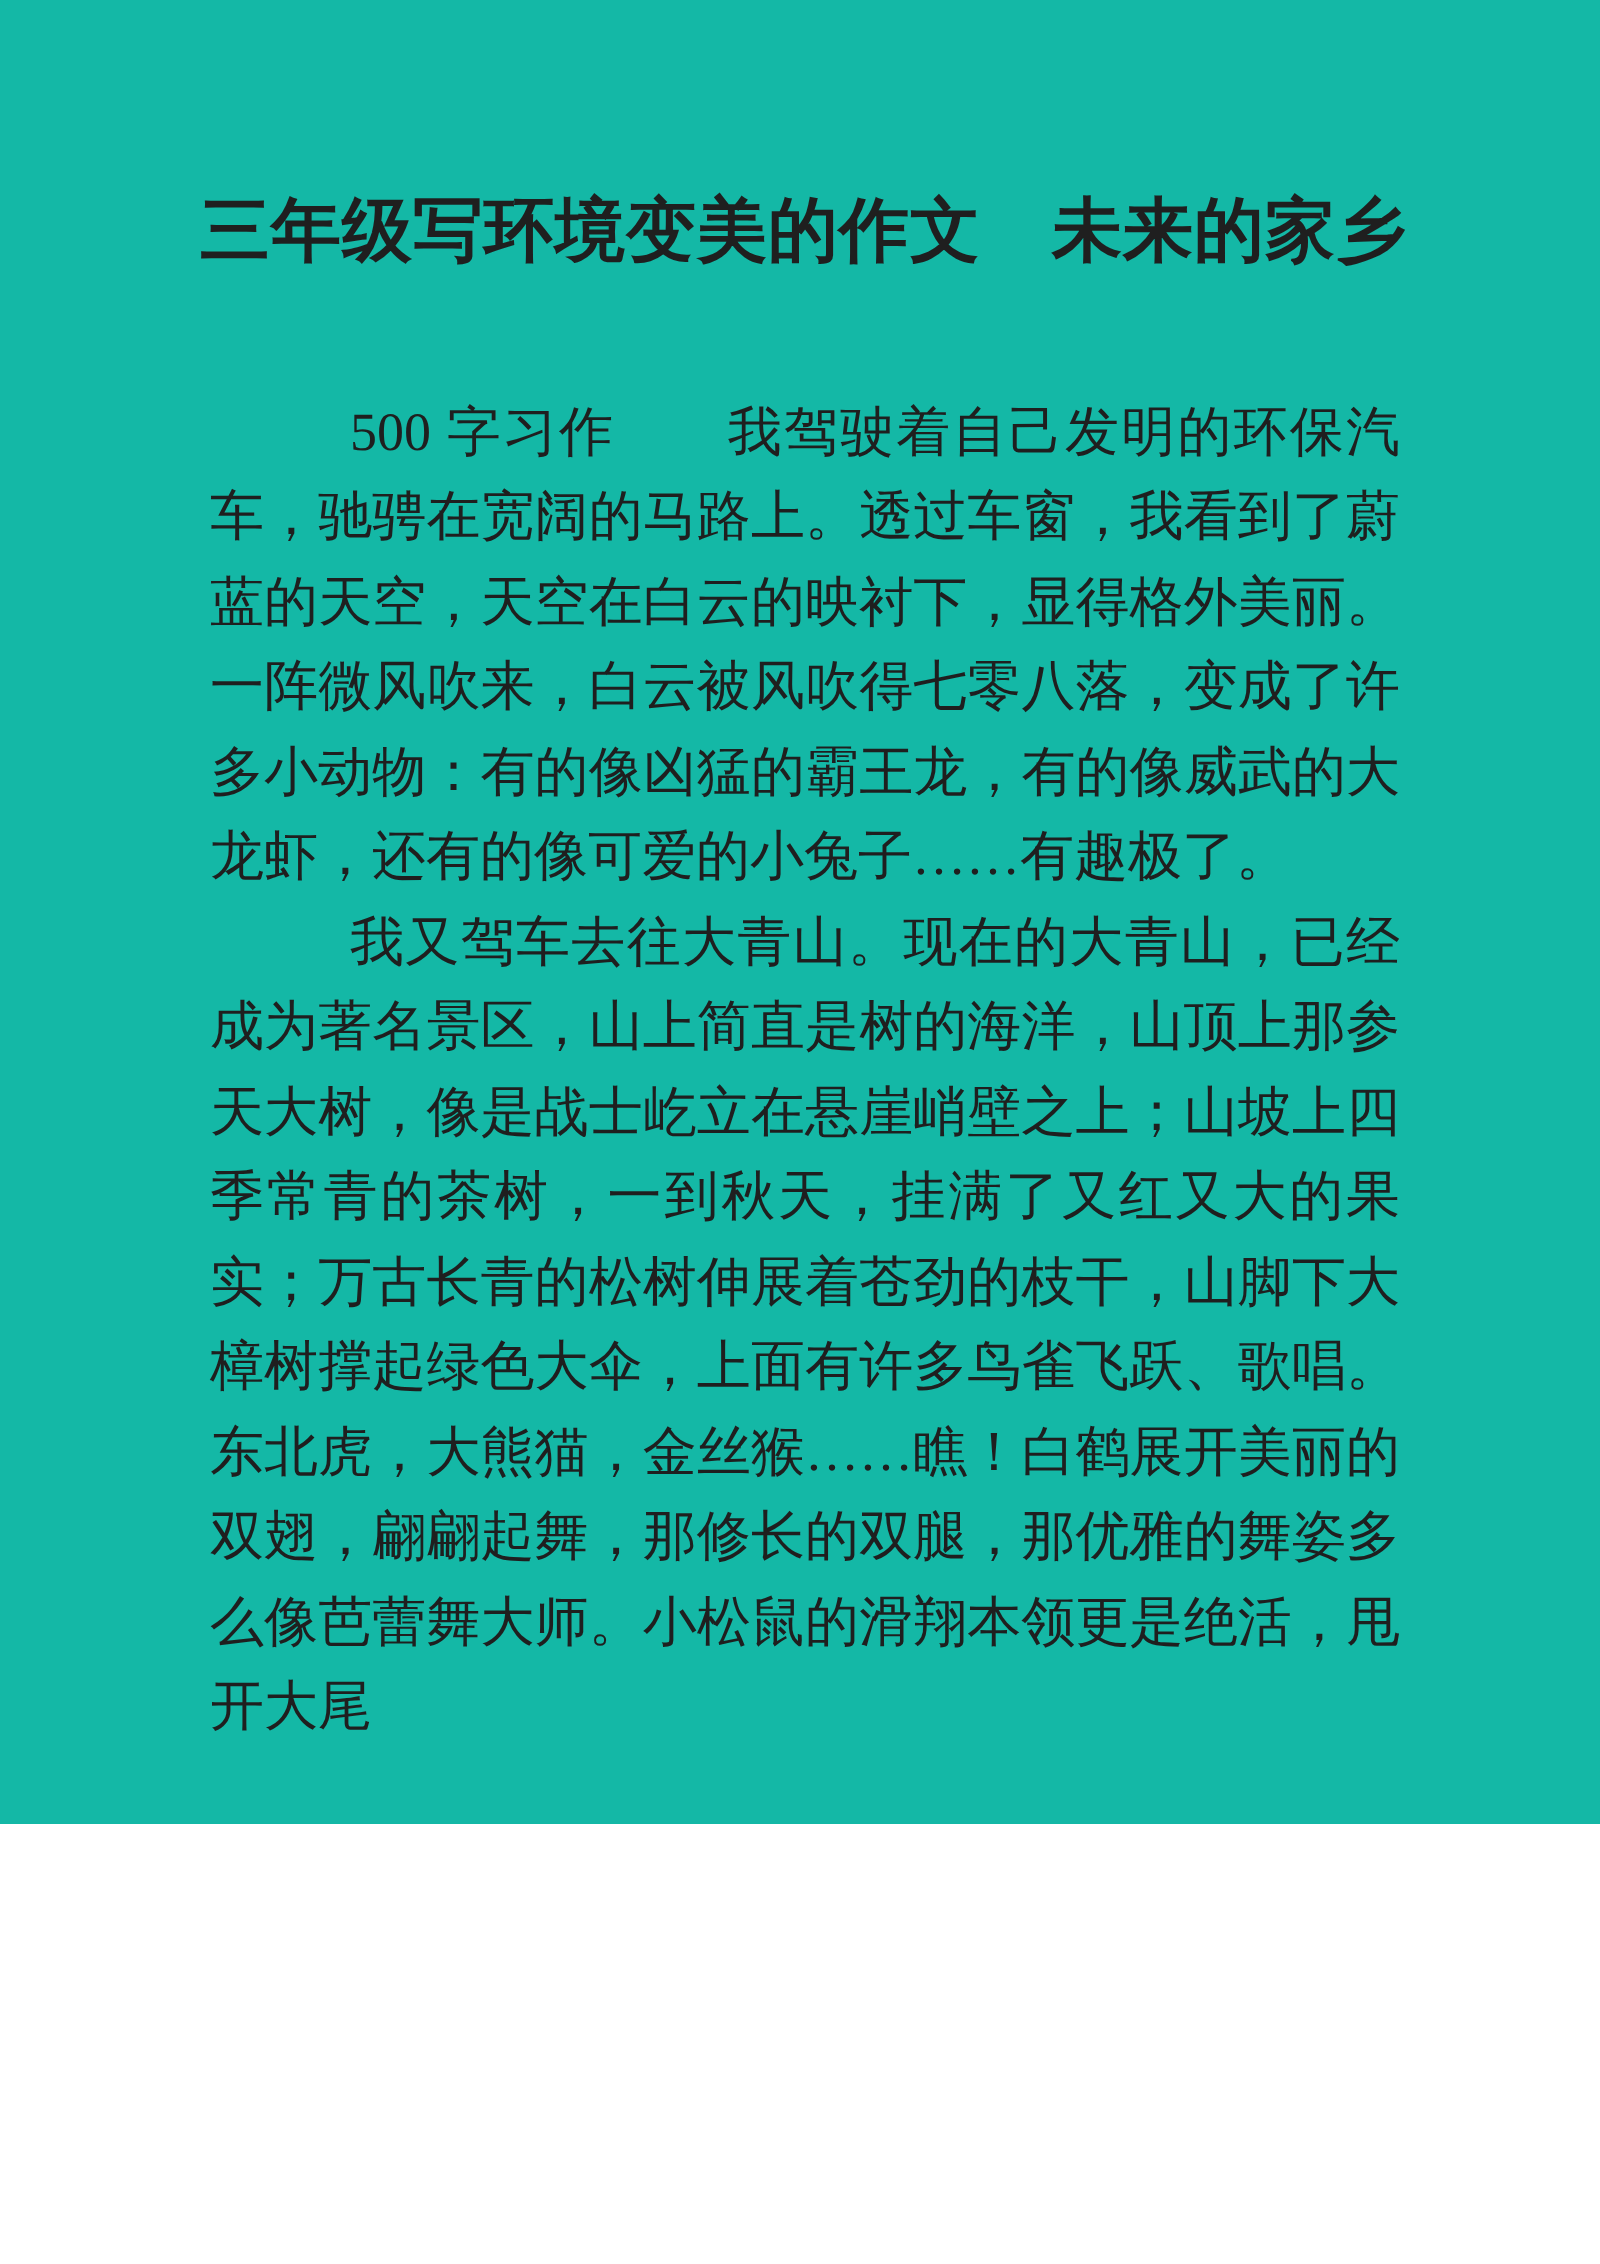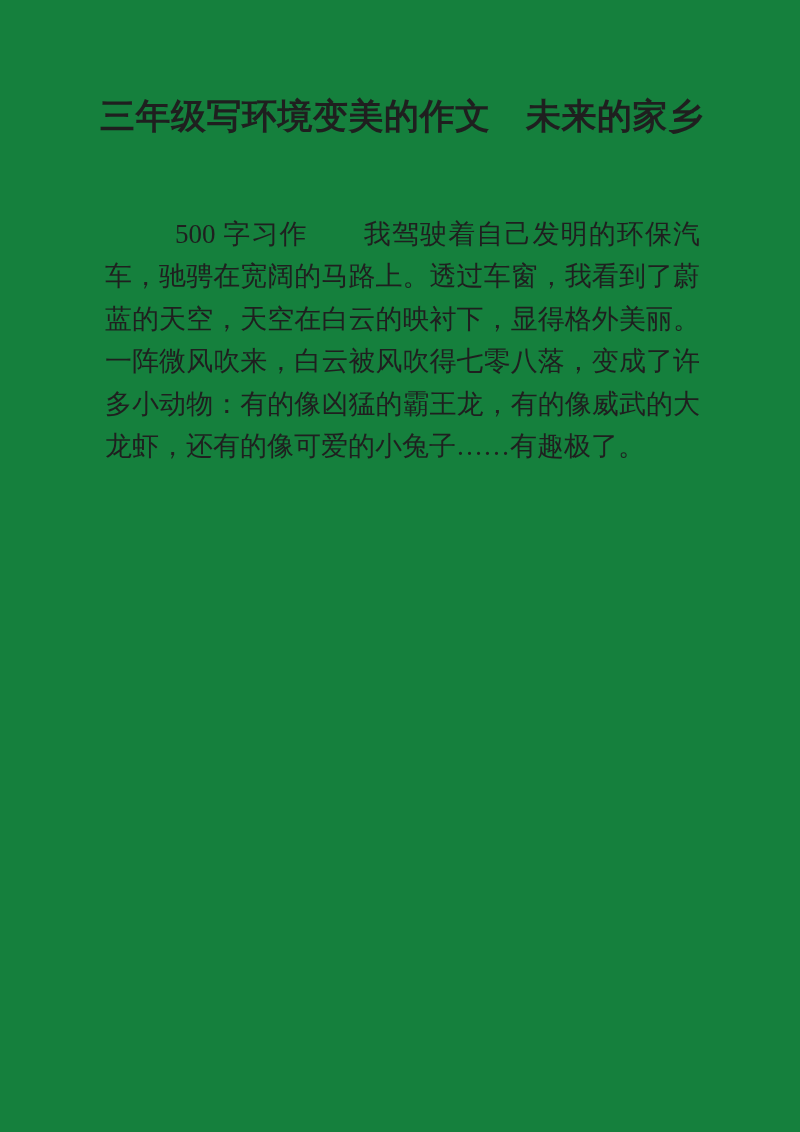--- a/index.html
+++ b/index.html
@@ -3,51 +3,52 @@
 <meta charset="utf-8">
 <style>
   html, body {
     margin: 0;
     padding: 0;
     background: #ffffff;
   }
   .page {
     position: relative;
     width: 800px;
-    height: 1132px;
+    height: 912px;
     margin: 0 auto;
-    background: #15803d;
+    background: #14b8a6;
     overflow: hidden;
   }
   .doc-title {
     margin: 93px 100px 0 100px;
     text-align: center;
     font-family: "Liberation Sans", "DejaVu Sans", sans-serif;
     font-weight: bold;
     font-size: 35px;
     line-height: 1.3;
     color: #1f1f1f;
     letter-spacing: 0.5px;
     white-space: nowrap;
   }
   .doc-body {
-    margin: 74px 100px 0 105px;
+    margin: 56px 100px 0 105px;
     font-family: "Liberation Serif", "DejaVu Serif", serif;
     font-size: 27px;
     line-height: 42.5px;
     color: #1f1f1f;
     text-align: justify;
   }
   .doc-body p {
     margin: 0;
     padding: 0;
     text-indent: 70px;
   }
 </style>
 </head>
 <body>
 
 <div class="page">
   <h1 class="doc-title">三年级写环境变美的作文　未来的家乡</h1>
   <div class="doc-body">
     <p>500 字习作　　我驾驶着自己发明的环保汽车，驰骋在宽阔的马路上。透过车窗，我看到了蔚蓝的天空，天空在白云的映衬下，显得格外美丽。一阵微风吹来，白云被风吹得七零八落，变成了许多小动物：有的像凶猛的霸王龙，有的像威武的大龙虾，还有的像可爱的小兔子……有趣极了。</p>
+    <p>我又驾车去往大青山。现在的大青山，已经成为著名景区，山上简直是树的海洋，山顶上那参天大树，像是战士屹立在悬崖峭壁之上；山坡上四季常青的茶树，一到秋天，挂满了又红又大的果实；万古长青的松树伸展着苍劲的枝干，山脚下大樟树撑起绿色大伞，上面有许多鸟雀飞跃、歌唱。东北虎，大熊猫，金丝猴……瞧！白鹤展开美丽的双翅，翩翩起舞，那修长的双腿，那优雅的舞姿多么像芭蕾舞大师。小松鼠的滑翔本领更是绝活，甩开大尾</p>
   </div>
 </div>
 
 </body></html>

